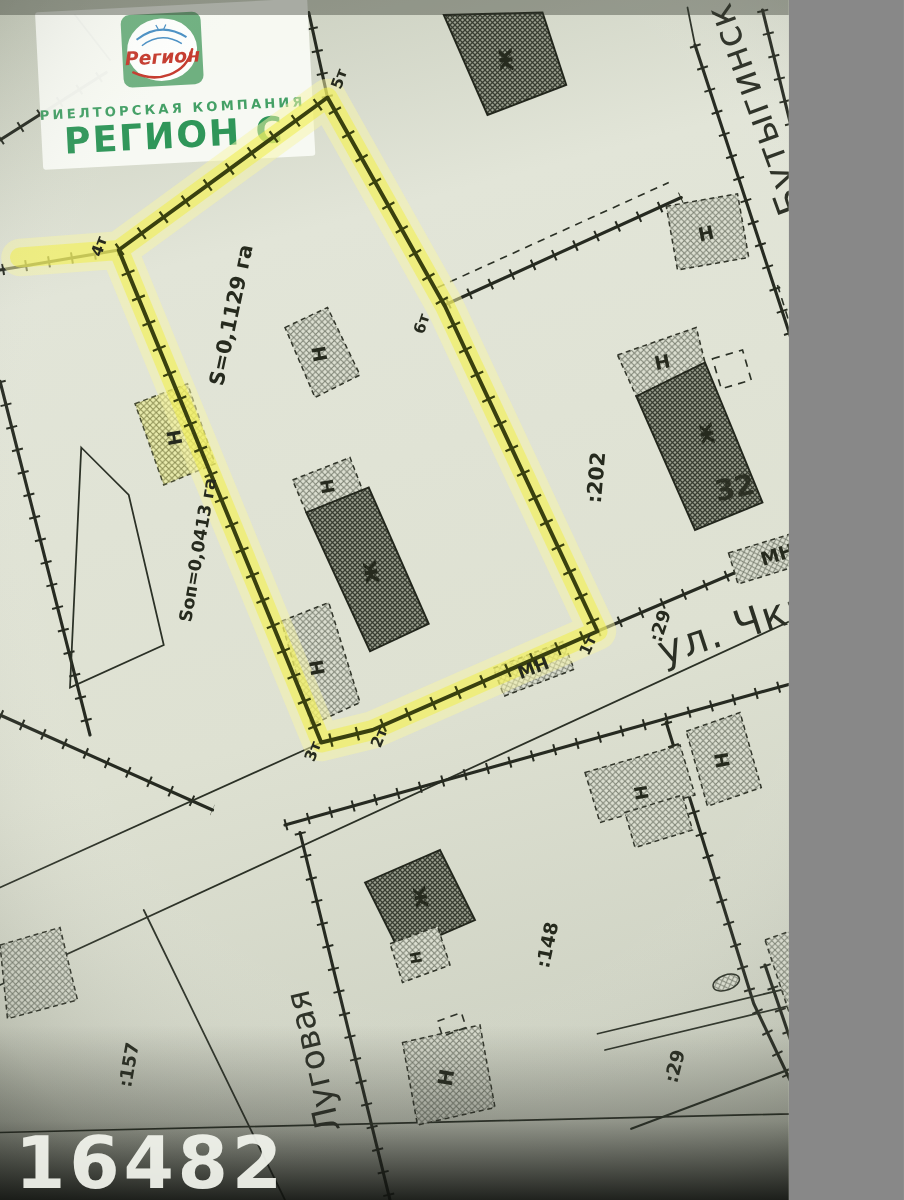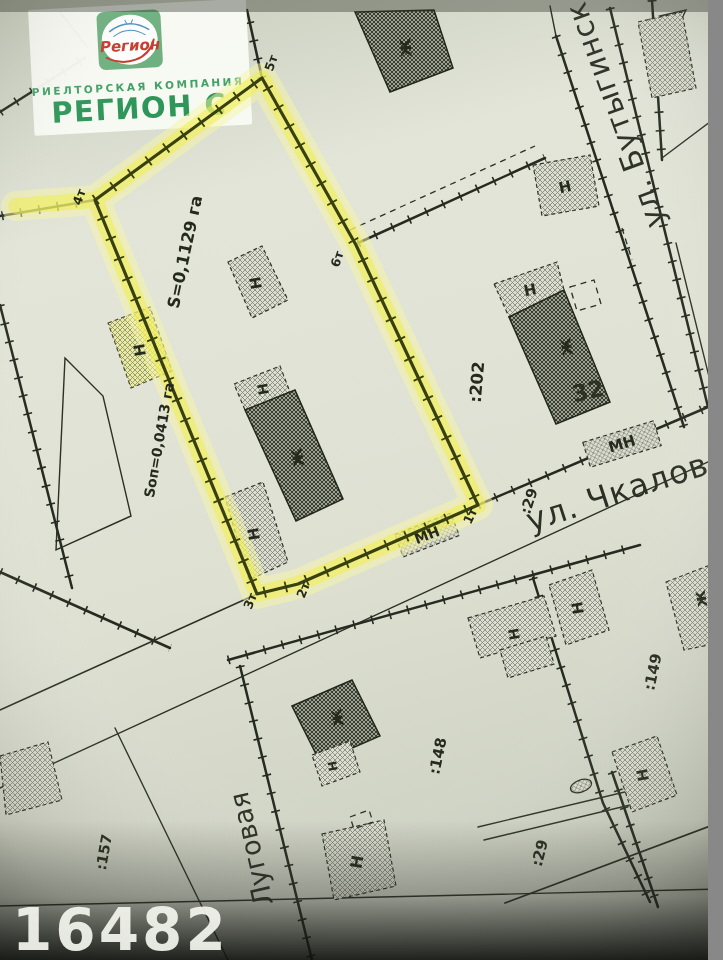--- a/index.html
+++ b/index.html
@@ -1,16 +1,16 @@
 <!DOCTYPE html>
 <html><head>
 <meta charset="utf-8">
 <style>
   html,body{margin:0;padding:0;background:#888;}
-  .stage{position:relative;width:708px;height:960px;overflow:hidden;background:#d8dccd;
+  .stage{position:relative;width:631px;height:960px;overflow:hidden;background:#d8dccd;
          font-family:"DejaVu Sans",sans-serif;}
   svg{position:absolute;left:0;top:0;display:block;}
   text{font-family:"DejaVu Sans",sans-serif;}
   .lbl{fill:#262a1e;dominant-baseline:central;text-anchor:middle;font-weight:bold;}
   .street{fill:#2b2f25;dominant-baseline:central;text-anchor:middle;font-weight:normal;}
   .thin{stroke:#2c3026;stroke-width:1.4;fill:none;stroke-linecap:round;}
   .thick{stroke:#272b20;stroke-width:2.5;fill:none;stroke-linecap:round;}
   .tick{stroke:#272b20;stroke-width:9;stroke-dasharray:1.6 17;fill:none;}
   .oline{stroke:#39400f;stroke-width:3.2;fill:none;stroke-linejoin:round;}
   .otick{stroke:#39400f;stroke-width:11;stroke-dasharray:1.8 20;fill:none;}

